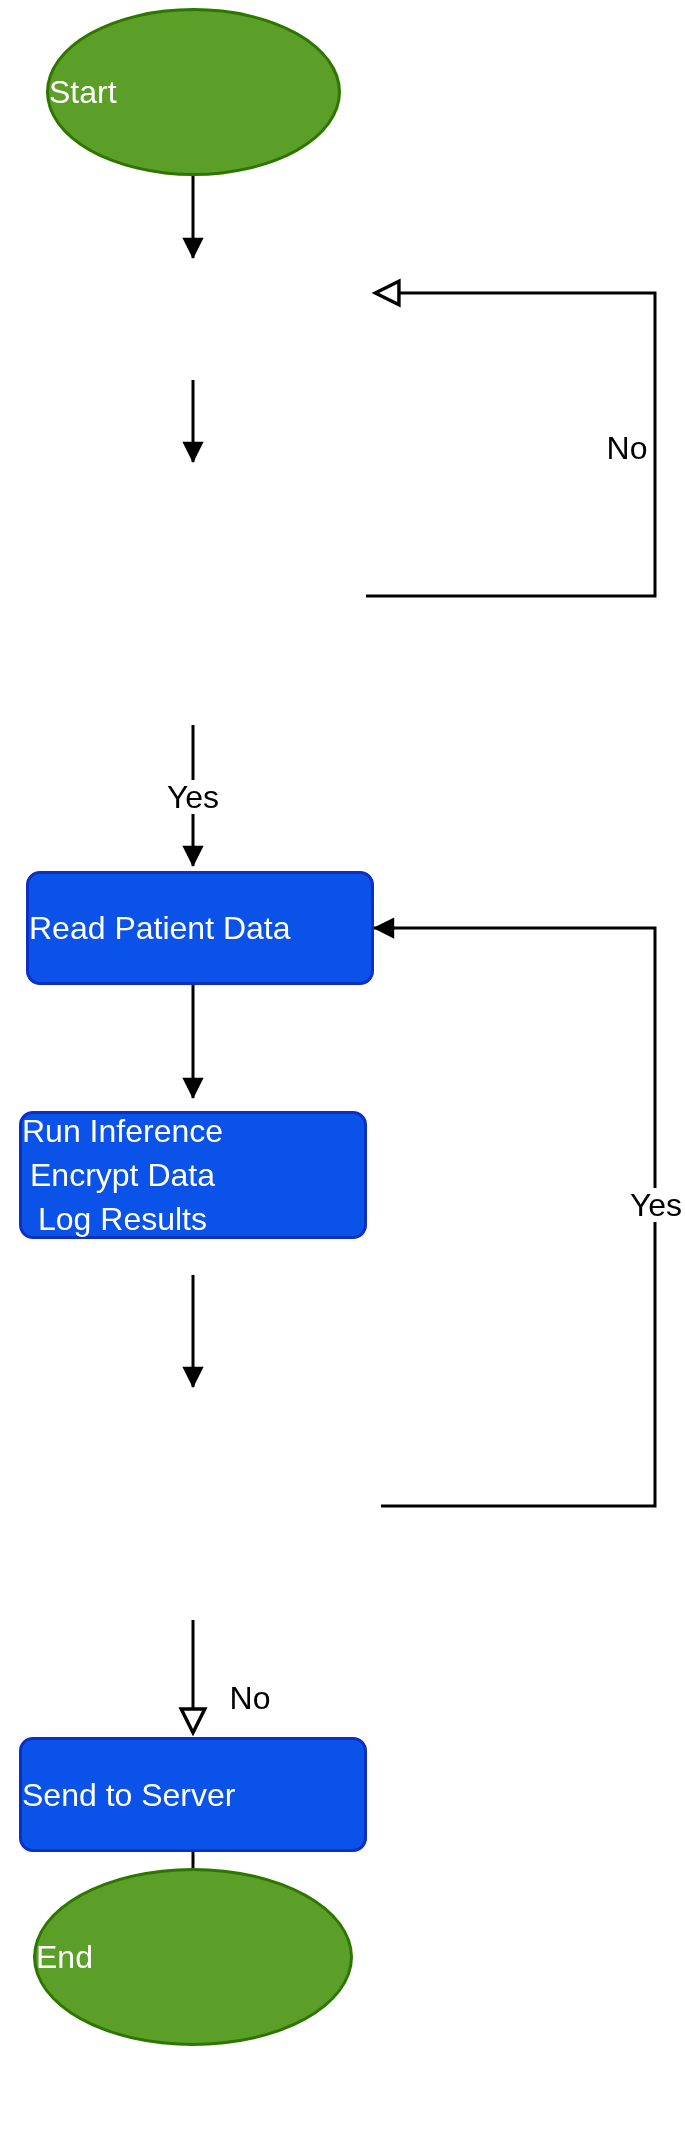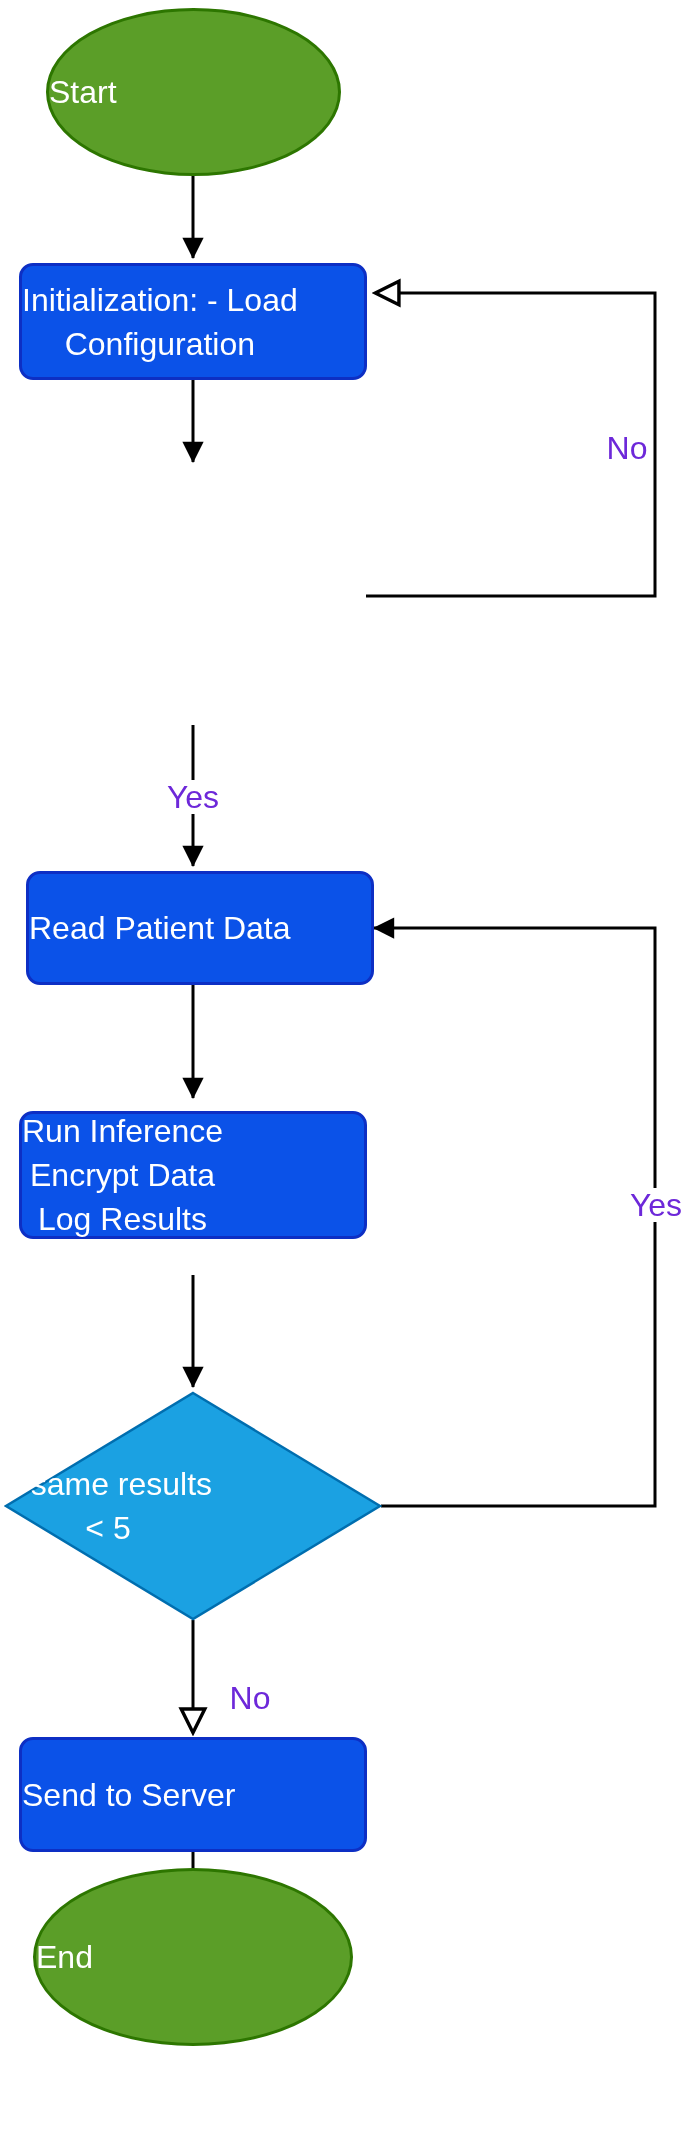--- a/index.html
+++ b/index.html
@@ -35,21 +35,21 @@
   }
   .diamond { background: transparent; }
   .diamond > svg { position: absolute; left: 0; top: 0; }
   .diamond polygon { fill: #1ba1e2; stroke: #006eaf; stroke-width: 2.5; }
 
   .elabel {
     position: absolute;
     transform: translate(-50%, -50%);
     font-size: 32px;
     line-height: 34px;
-    color: #6d28d9;
+    color: #000000;
     z-index: 3;
     white-space: nowrap;
   }
   .elabel.bg { background: #ffffff; padding: 0 6px; }
 </style>
 </head>
 <body>
 
 <div class="canvas">
 
@@ -71,43 +71,32 @@
     <path class="wire" d="M193 1275 L193 1387" marker-end="url(#mS)"></path>
     <path class="wire" d="M381 1506 L655 1506 L655 928 L374 928" marker-end="url(#mS)"></path>
     <path class="wire" d="M193 1620 L193 1732" marker-end="url(#mO)"></path>
     <path class="wire" d="M193 1852 L193 1963" marker-end="url(#mS)"></path>
   </svg>
 
   <div class="node terminator" style="left:46px; top:8px; width:295px; height:168px;">
     <span class="node-label">Start</span>
   </div>
 
-  <div class="node process" style="left:19px; top:263px; width:348px; height:117px;">
-    <span class="node-label">Initialization: - Load
-Configuration</span>
-  </div>
 
 
   <div class="node process" style="left:26px; top:871px; width:348px; height:114px;">
     <span class="node-label">Read Patient Data</span>
   </div>
 
   <div class="node process" style="left:19px; top:1103px; width:348px; height:128px;margin-top:8px;">
     <span class="node-label">Run Inference
 Encrypt Data
 Log Results</span>
   </div>
 
-  <div class="node diamond" style="left:4px; top:1391px; width:378px; height:230px;">
-    <svg width="378" height="230" viewBox="0 0 378 230">
-      <polygon points="189,2 376,115 189,228 2,115"></polygon>
-    </svg>
-    <span class="node-label">If same results
-&lt; 5</span>
-  </div>
 
   <div class="node process" style="left:19px; top:1737px; width:348px; height:115px;">
     <span class="node-label">Send to Server</span>
   </div>
 
   <div class="node terminator" style="left:33px; top:1868px; width:320px; height:178px;">
     <span class="node-label">End</span>
   </div>
 
   <div class="elabel" style="left:627px; top:448px;">No</div>

